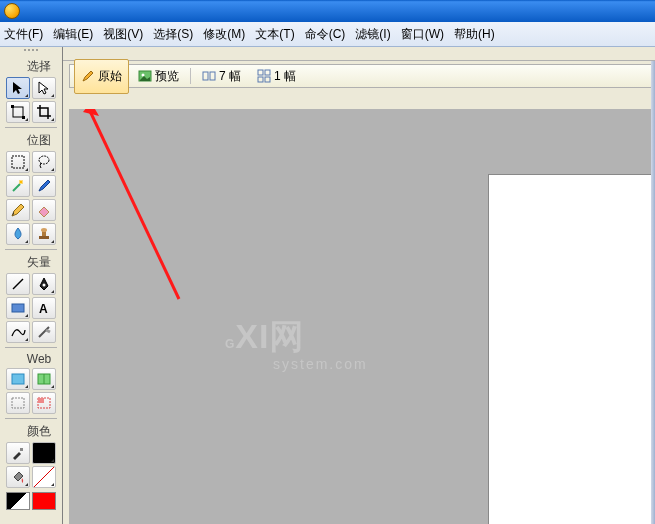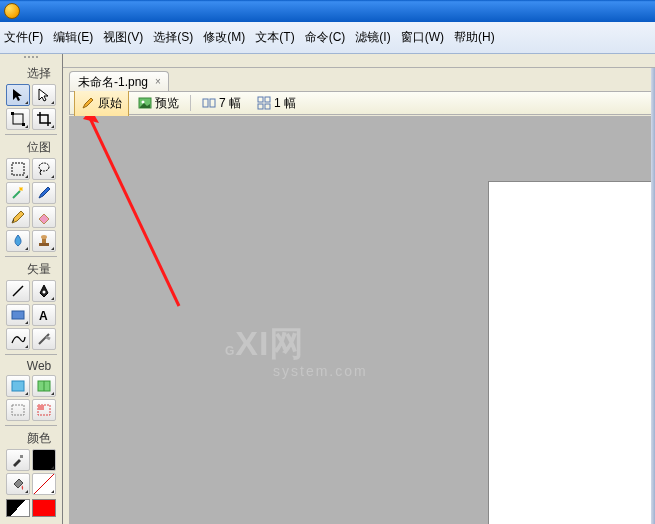--- a/index.html
+++ b/index.html
@@ -1,20 +1,20 @@
 <!DOCTYPE html>
 <html><head>
 <meta charset="utf-8">
 <style>
 *{margin:0;padding:0;box-sizing:border-box;font-family:"SimSun","宋体",sans-serif;font-size:12px;user-select:none}
 body{width:655px;height:524px;background:#ece9d8;overflow:hidden;position:relative}
 .titlebar{height:22px;background:linear-gradient(to bottom,#0a5bc4 0%,#3a8cf0 8%,#0a5bc4 100%);display:flex;align-items:center;padding:0 4px;color:#fff;font-weight:bold}
 .titlebar .appicon{width:16px;height:16px;background:radial-gradient(circle at 30% 30%,#ffe066 0%,#f7a400 70%,#b36b00 100%);border-radius:50%;margin-right:4px;border:1px solid #805500}
 .titlebar .ttext{white-space:pre}
-.menubar{height:32px;background:linear-gradient(to bottom,#eef3fb 0%,#dde7f5 100%);border-bottom:1px solid #a0b5d3;display:flex;align-items:center;padding:0 4px;gap:10px}
+.menubar{height:25px;background:linear-gradient(to bottom,#eef3fb 0%,#dde7f5 100%);border-bottom:1px solid #a0b5d3;display:flex;align-items:center;padding:0 4px;gap:10px}
 .menubar span{color:#000;cursor:default}
 .body-row{display:flex;height:calc(524px - 22px - 20px)}
 .toolcol{width:63px;background:#ece9d8;border-right:1px solid #808080;display:flex;flex-direction:column;align-items:center;padding-top:2px}
 .grab{width:56px;height:6px;display:flex;justify-content:center;gap:2px;margin-bottom:1px}
 .grab i{width:2px;height:2px;background:#888;border-radius:50%;display:block}
 .section-label{font-size:12px;color:#404040;margin:2px 0 2px 16px}
 .toolgrid{width:56px;display:flex;flex-wrap:wrap;gap:2px;justify-content:center;margin-bottom:2px}
 .tool{width:24px;height:22px;border:1px solid #bfbfbf;background:linear-gradient(to bottom,#fefefe,#e5e5e5);border-radius:2px;display:flex;align-items:center;justify-content:center;position:relative}
 .tool.active{background:linear-gradient(to bottom,#dce6f5,#c4d5ee);border-color:#4a76b8}
 .tool .tri{position:absolute;right:1px;bottom:1px;width:0;height:0;border-left:3px solid transparent;border-bottom:3px solid #333}
@@ -250,26 +250,20 @@
     </div>
     <div class="sw-row">
       <div class="swatch" style="background:linear-gradient(135deg,#000 0 50%,#fff 50% 100%)"></div>
       <div class="swatch" style="background:#ff0000"></div>
     </div>
   </div>
 
   <div class="ovr-col">
     <div class="ovr-top"></div>
     <div class="doc-wrap">
-      <div class="doc-tab">
-        <div class="tab">
-          <span>未命名-1.png</span>
-          <span class="x">×</span>
-        </div>
-      </div>
       <div class="toolbar2">
         <div class="tb-btn active">
           <span class="ico">
               <svg viewBox="0 0 14 14">
                 <path d="M2 12 L4 8 L10 2 L12 4 L6 10 Z" fill="#f5b030" stroke="#9a6a10"></path>
               </svg>
             </span>
           <span>原始</span>
         </div>
         <div class="tb-btn">

